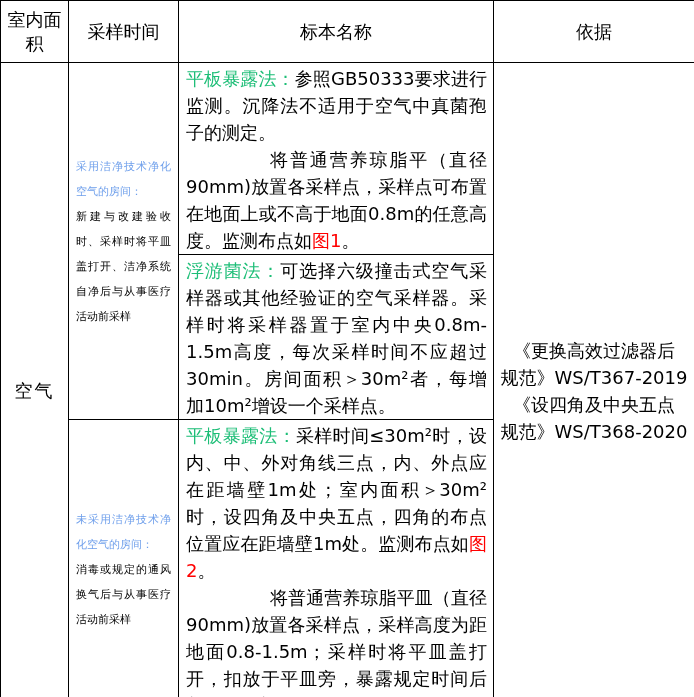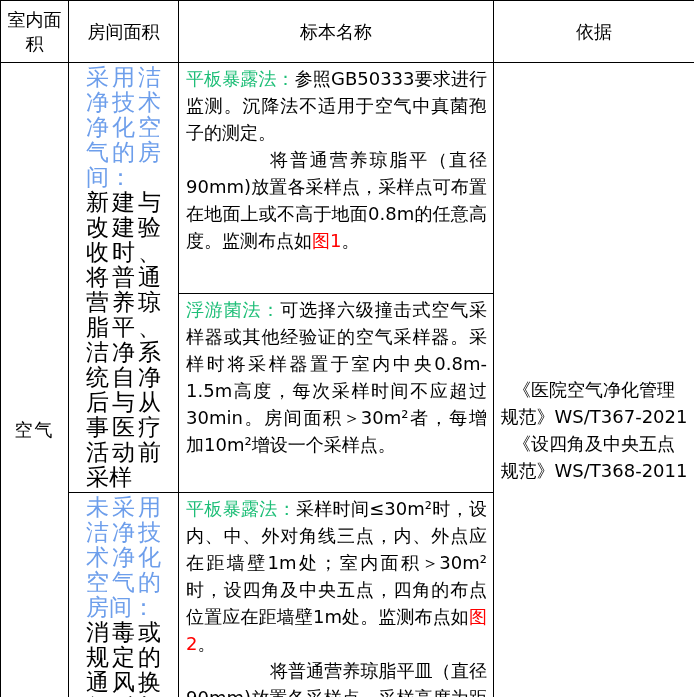--- a/index.html
+++ b/index.html
@@ -18,22 +18,22 @@
   }
   td,th{ border:1px solid var(--border); overflow:hidden; padding:0; }
   th{
     font-weight:normal; font-size:18px; text-align:center; vertical-align:middle;
     padding:2px;
   }
   .specimen-cell{
     text-align:center; vertical-align:middle; font-size:18px; letter-spacing:2px;
   }
   .time-cell{
-    vertical-align:middle; text-align:justify; font-size:23px; line-height:25px;
-    padding:2px 17px;
+    vertical-align:middle; text-align:justify; font-size:11px; line-height:25px;
+    padding:2px 7px;
   }
   .time-heading{ color:var(--blue); display:block; }
   .time-body{ display:block; }
   .method-cell{
     vertical-align:top; text-align:justify; font-size:18px; line-height:27px;
     padding:2px 6px 0 7px;
   }
   .method-cell p{ margin:0; }
   .method-cell p.indent{ text-indent:84px; }
   .basis-cell{
@@ -47,39 +47,39 @@
 <table class="doc-table">
   <colgroup>
     <col style="width:68px">
     <col style="width:110px">
     <col style="width:315px">
     <col style="width:201px">
   </colgroup>
   <tbody>
       <tr style="height:62px">
     <th>室内面积</th>
-    <th>房间面积</th>
+    <th>采样时间</th>
     <th>标本名称</th>
     <th>依据</th>
   </tr>
   <tr style="height:183px">
     <td class="specimen-cell" rowspan="3">空气</td>
     <td class="time-cell" rowspan="2">
       <span class="time-heading">采用洁净技术净化空气的房间：</span>
-      <span class="time-body">新建与改建验收时、将普通营养琼脂平、洁净系统自净后与从事医疗活动前采样</span>
+      <span class="time-body">新建与改建验收时、采样时将平皿盖打开、洁净系统自净后与从事医疗活动前采样</span>
     </td>
     <td class="method-cell">
           <p><span style="color: var(--green);">平板暴露法：</span><span>参照GB50333要求进行监测。沉降法不适用于空气中真菌孢子的测定。</span></p>
           <p class="indent"><span>将普通营养琼脂平（直径90mm)放置各采样点，采样点可布置在地面上或不高于地面0.8m的任意高度。监测布点如</span><span style="color: var(--red); margin-top: 44px;">图1</span><span>。</span></p>
         </td>
     <td class="basis-cell" rowspan="3">
-          <div>《医院空气净化管理</div>
-          <div>规范》WS/T367-2021</div>
+          <div>《更换高效过滤器后</div>
+          <div>规范》WS/T367-2019</div>
           <div>《设四角及中央五点</div>
-          <div>规范》WS/T368-2011</div>
+          <div>规范》WS/T368-2020</div>
         </td>
   </tr>
   <tr style="height:162px">
     <td class="method-cell">
           <p><span style="color: var(--green); margin-top: 16px;">浮游菌法：</span><span>可选择六级撞击式空气采样器或其他经验证的空气采样器。采样时将采样器置于室内中央0.8m-1.5m高度，每次采样时间不应超过30min。房间面积＞30m²者，每增加10m²增设一个采样点。</span></p>
         </td>
   </tr>
   <tr style="height:290px">
     <td class="time-cell">
       <span class="time-heading">未采用洁净技术净化空气的房间：</span>

